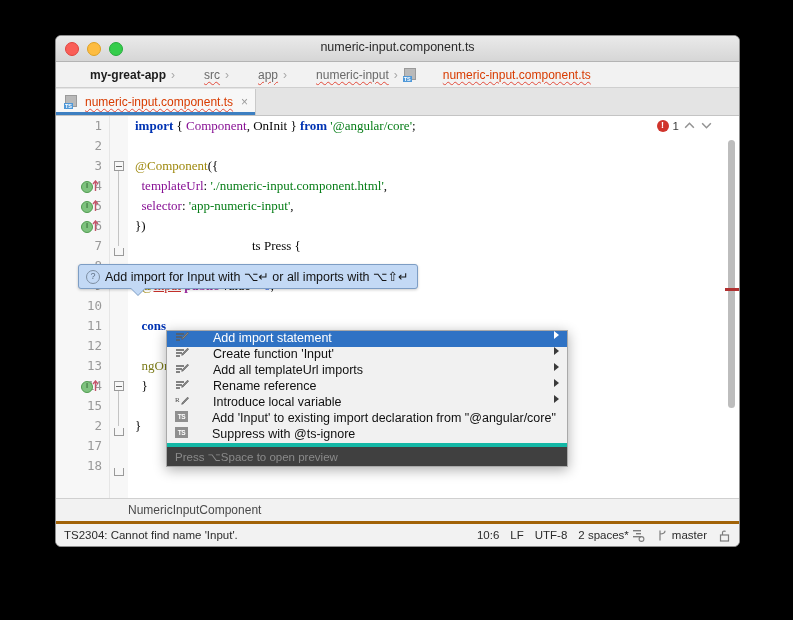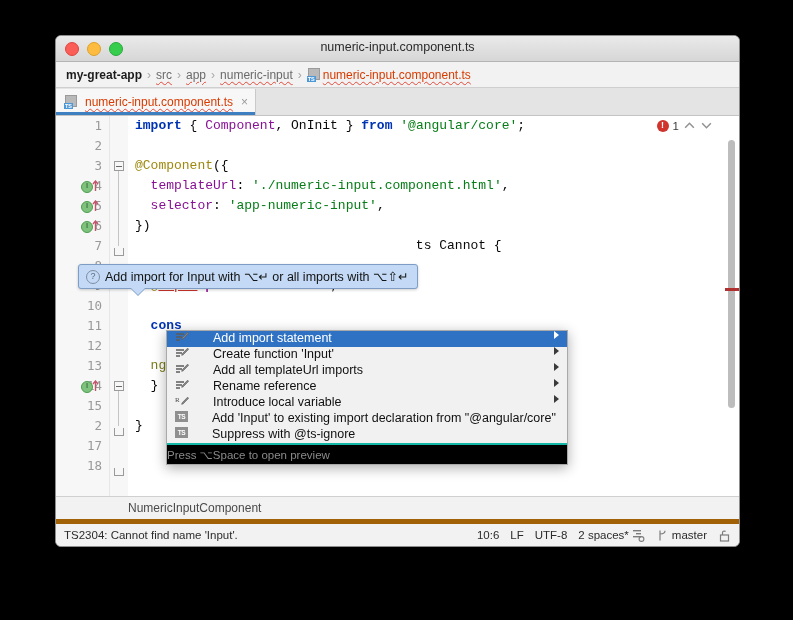--- a/index.html
+++ b/index.html
@@ -32,21 +32,21 @@
     position:absolute;left:0;right:0;top:4px;text-align:center;
     font-size:12.5px;color:#2b2b2b;
   }
 
   
   .crumbbar{
     height:25px;flex:none;display:flex;align-items:center;
     padding-left:10px;background:#f2f2f2;border-bottom:1px solid #cfcfcf;
     font-size:12px;
   }
-  .crumb{white-space:nowrap;}
+  .crumb{white-space:nowrap;margin-left:24px;}
   .crumb.root{font-weight:bold;color:#1c1c1c;}
   .crumb.mid{color:#6a6a6a;}
   .crumb.file{color:#d83b01;}
   .sep{color:#a8a8a8;margin:0 5px;font-size:12px;}
   .sq{
     text-decoration:underline;
     text-decoration-style:wavy;
     text-decoration-color:#e24a3a;
     text-decoration-thickness:1px;
     text-underline-offset:2px;
@@ -110,21 +110,21 @@
   .bean::after{
     content:"I";position:absolute;left:0;right:0;top:-2px;text-align:center;
     font-size:7px;color:#1d4d1d;font-family:"DejaVu Sans",sans-serif;
     line-height:12px;
   }
   .arrow{
     position:absolute;left:11px;top:0;width:7px;height:12px;
   }
 
   .ctext{
-    font-family:Liberation Mono, monospace;font-size:13px;
+    font-family:Liberation Serif, serif;font-size:13px;
     white-space:pre;padding-left:7px;
   }
   
   .kw{color:#0033b3;font-weight:bold;}
   .cls{color:#871094;}
   .str{color:#067d17;}
   .num{color:#1750eb;}
   .fn{color:#7a7a18;}
   .mod{color:#9e2fa0;font-weight:bold;}
   .ann{color:#9e880d;}
@@ -211,33 +211,33 @@
     border-left:5px solid #3a3a3a;flex:none;margin-right:2px;
   }
   .mi.sel .submarr{border-left-color:#fff;}
   .micon{width:14px;height:13px;flex:none;}
   .tsbadge{
     width:13px;height:11px;background:#8f8f8f;color:#fff;font-size:6.5px;
     font-weight:bold;line-height:11px;text-align:center;flex:none;
     font-family:"Liberation Sans",sans-serif;letter-spacing:-.3px;
   }
   .mfoot{
-    height:19px;display:flex;align-items:center;padding-left:0;
-    border-top:2px solid #14b8a6;background:#000000;
+    height:19px;display:flex;align-items:center;padding-left:8px;
+    border-top:4px solid #14b8a6;background:#404040;
     color:#8a8a8a;font-size:11.5px;
   }
 
   
   .navbar{
     height:22px;flex:none;background:#f2f2f2;border-top:1px solid #d0d0d0;
     display:flex;align-items:center;padding-left:72px;
     font-size:12px;color:#4a4a4a;
   }
   .statusbar{
-    height:22px;flex:none;background:#f2f2f2;border-top:5px solid #a16207;
+    height:22px;flex:none;background:#f2f2f2;border-top:3px solid #a16207;
     display:flex;align-items:center;padding:0 8px;
     font-size:11.5px;color:#2b2b2b;
   }
   .sright{margin-left:auto;display:flex;align-items:center;gap:11px;}
   .sitem{display:flex;align-items:center;gap:3px;}
   .sicon{width:13px;height:13px;opacity:.75;}
 </style>
 </head>
 <body>
 
@@ -336,21 +336,21 @@
         <div class="foldend" style="top:352px;"></div>
       </div>
 
       <div class="code" id="codecol">
           <div class="row ctext"><span class="kw">import</span><span class="plain"> { </span><span class="cls">Component</span><span class="plain">, </span><span class="plain">OnInit</span><span class="plain"> } </span><span class="kw">from</span><span class="plain"> </span><span class="str">'@angular/core'</span><span class="plain">;</span></div>
           <div class="row ctext"></div>
           <div class="row ctext"><span class="ann">@Component</span><span class="plain">({</span></div>
           <div class="row ctext"><span class="plain">  </span><span class="cls">templateUrl</span><span class="plain">: </span><span class="str">'./numeric-input.component.html'</span><span class="plain">,</span></div>
           <div class="row ctext"><span class="plain">  </span><span class="cls">selector</span><span class="plain">: </span><span class="str">'app-numeric-input'</span><span class="plain">,</span></div>
           <div class="row ctext"><span class="plain">})</span></div>
-          <div class="row ctext"><span class="plain">                                    ts Cannot {</span></div>
+          <div class="row ctext"><span class="plain">                                    ts Press {</span></div>
           <div class="row ctext"></div>
           <div class="row ctext"><span class="plain">  </span><span class="ann">@</span><span class="err">Input</span><span class="plain"> </span><span class="mod">public</span><span class="plain"> value = </span><span class="num">0</span><span class="plain">;</span></div>
           <div class="row ctext"></div>
           <div class="row ctext"><span class="plain">  </span><span class="kw">cons</span></div>
           <div class="row ctext"></div>
           <div class="row ctext"><span class="plain">  </span><span class="fn">ngOn</span></div>
           <div class="row ctext"><span class="plain">  }</span></div>
           <div class="row ctext"></div>
           <div class="row ctext"><span class="plain">}</span></div>
           <div class="row ctext"></div>

